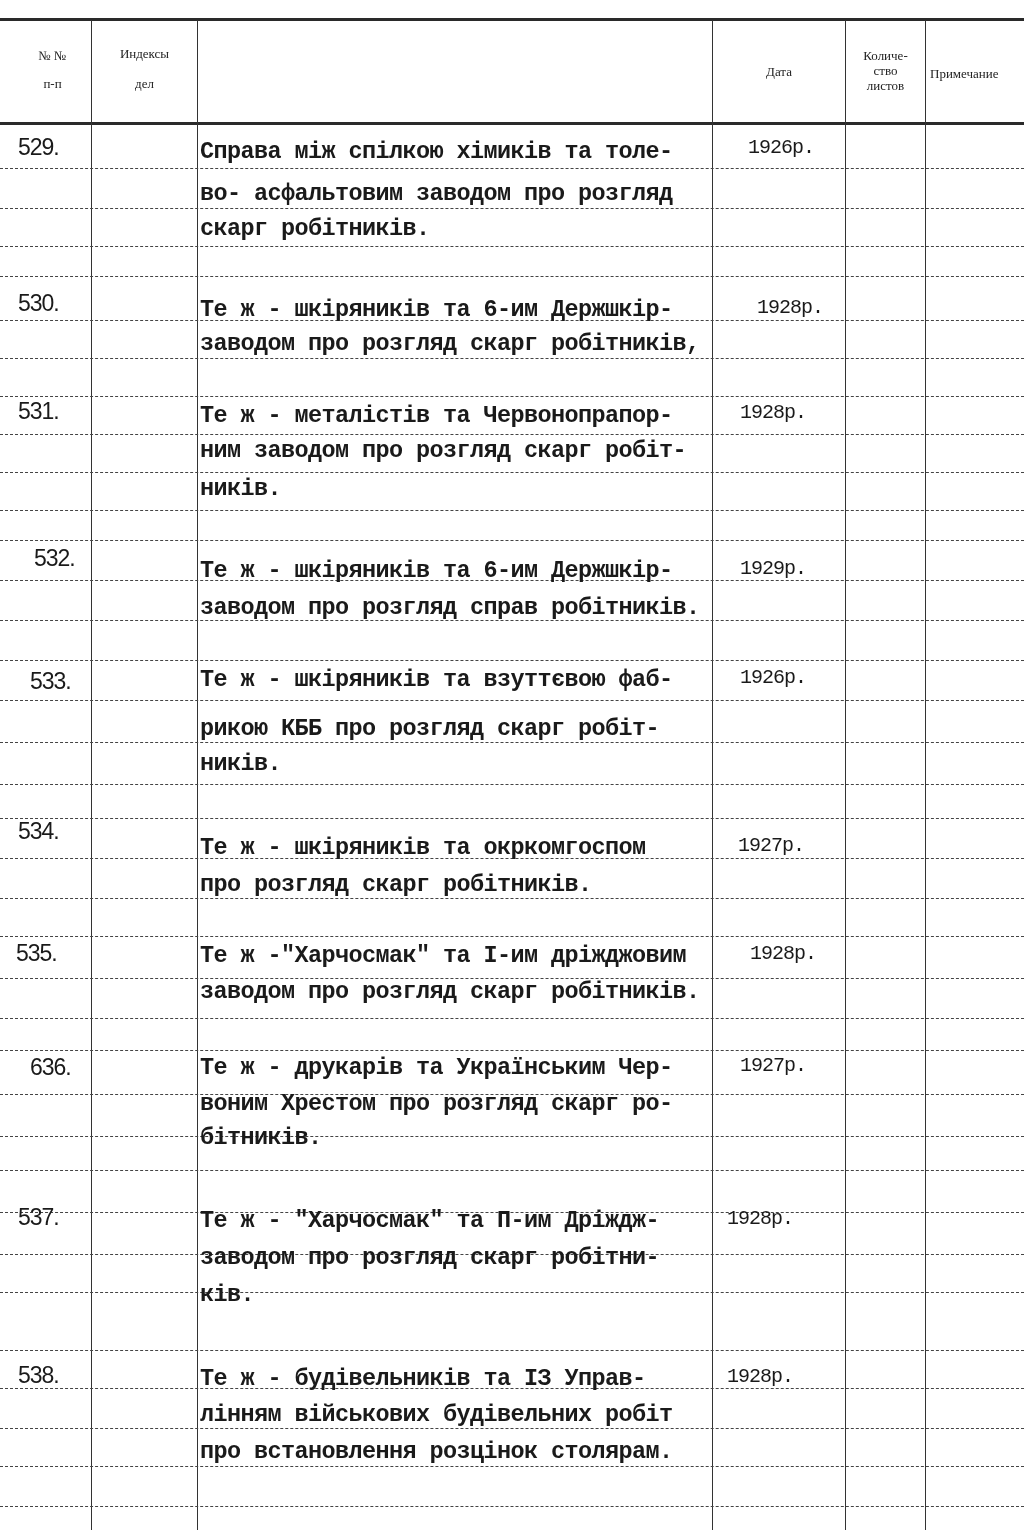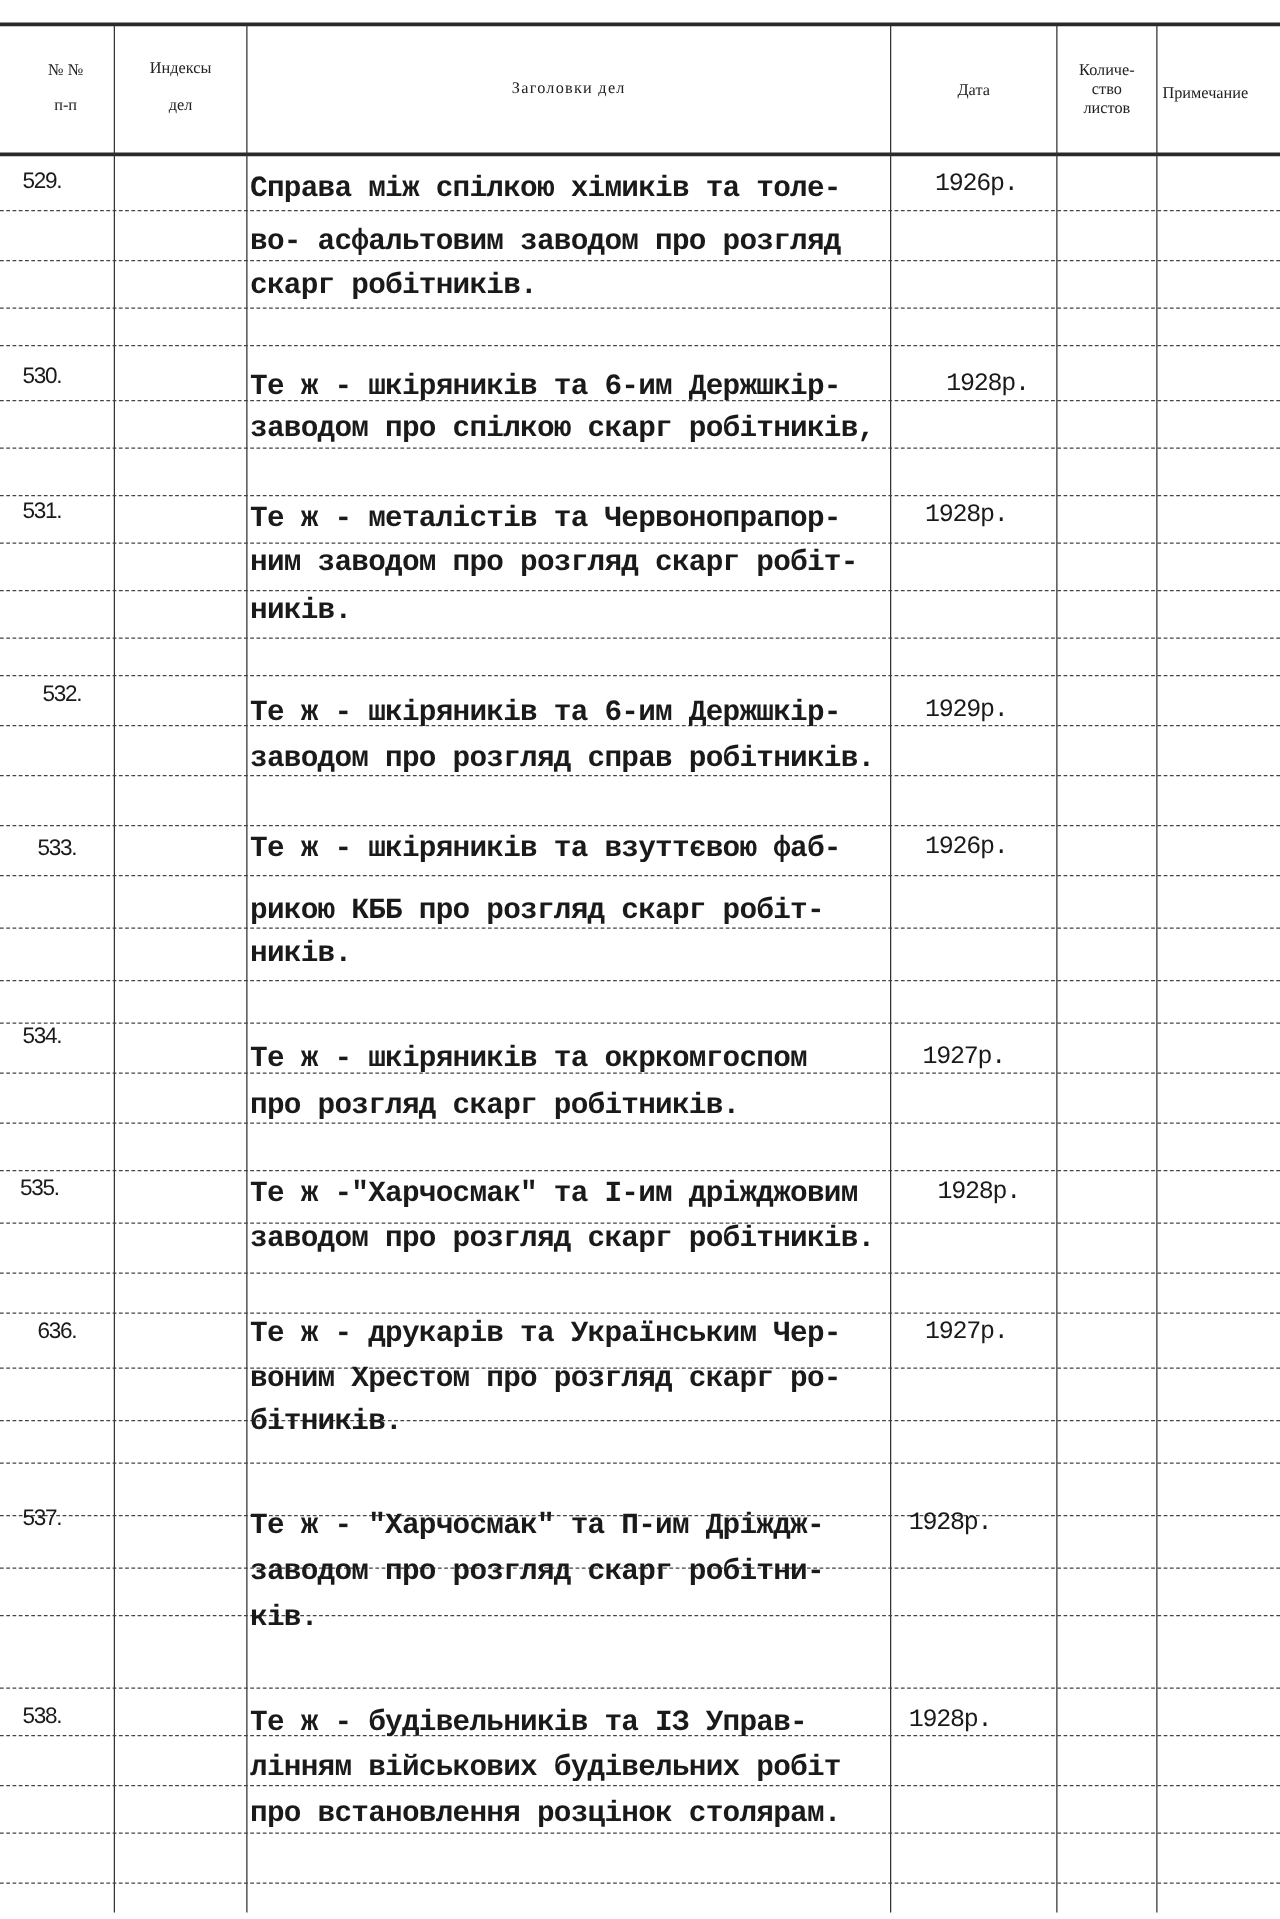--- a/index.html
+++ b/index.html
@@ -4,21 +4,21 @@
 <style>
   html, body { margin:0; padding:0; background:#ffffff; }
   body { width:1024px; height:1535px; position:relative; overflow:hidden;
          font-family:"Liberation Mono","DejaVu Sans Mono",monospace; color:#1a1a1a; }
   .page { position:absolute; left:0; top:0; width:1024px; height:1535px; }
   .rule-thick { position:absolute; left:0; width:1024px; height:3px; background:#2a2a2a; }
   .vline { position:absolute; top:20px; width:1px; background:#333; height:1510px; }
   .hdr { position:absolute; font-family:"Liberation Serif","DejaVu Serif",serif; font-size:13px;
          color:#222; text-align:center; line-height:16px; }
   .hline { position:absolute; height:0; border-top:1.5px dashed #444; }
-  .num { position:absolute; left:18px; font-size:18px; font-family:"Liberation Sans Narrow","Liberation Sans",sans-serif; letter-spacing:-1px; }
+  .num { position:absolute; left:18px; font-size:23px; font-family:"Liberation Sans Narrow","Liberation Sans",sans-serif; letter-spacing:-1px; }
   .title-line { position:absolute; left:200px; width:515px; font-size:23.5px; letter-spacing:-0.6px;
                 white-space:nowrap; transform-origin:left;font-weight:bold; }
   .date { position:absolute; left:740px; font-size:20px; letter-spacing:-1px; }
 </style>
 </head>
 <body>
 
 <div class="page">
 
   <div class="rule-thick" style="top:18px"></div>
@@ -31,21 +31,20 @@
   <div class="vline" style="left:925px"></div>
 
   <div class="hdr" style="left:15px;top:48px;width:75px">
     <div>№ №</div>
     <div style="margin-top:12px">п-п</div>
   </div>
   <div class="hdr" style="left:92px;top:46px;width:105px">
     <div>Индексы</div>
     <div style="margin-top:14px">дел</div>
   </div>
-  <div class="hdr" style="left:198px;top:62px;width:514px;letter-spacing:1px">Заголовки  дел</div>
   <div class="hdr" style="left:713px;top:64px;width:132px">Дата</div>
   <div class="hdr" style="left:846px;top:48px;width:79px;line-height:15px">
     <div>Количе-</div>
     <div>ство</div>
     <div>листов</div>
   </div>
   <div class="hdr" style="left:926px;top:66px;width:110px;text-align:left;padding-left:4px">Примечание</div>
 
   <div id="hlines">
       <div class="hline" style="top: 168px; left: 0px; width: 1024px;"></div>
@@ -91,21 +90,21 @@
       <div class="num" style="top:134px">529.</div>
       <div class="title-line" style="top:138px">Справа між спілкою хімиків та толе-</div>
       <div class="title-line" style="top:180px">во- асфальтовим заводом про розгляд</div>
       <div class="title-line" style="top:215px">скарг робітників.</div>
       <div class="date" style="top:136px;left:748px">1926р.</div>
     </div>
 
     <div>
       <div class="num" style="top:290px">530.</div>
       <div class="title-line" style="top:296px"> Те ж - шкіряників та 6-им Держшкір-</div>
-      <div class="title-line" style="top:330px">заводом про спілкою скарг робітників,</div>
+      <div class="title-line" style="top:330px">заводом про розгляд скарг робітників,</div>
       <div class="date" style="top:296px;left:757px">1928р.</div>
     </div>
 
     <div>
       <div class="num" style="top:398px">531.</div>
       <div class="title-line" style="top:402px">Те ж - металістів та Червонопрапор-</div>
       <div class="title-line" style="top:437px">ним заводом про розгляд скарг робіт-</div>
       <div class="title-line" style="top:475px">ників.</div>
       <div class="date" style="top:401px">1928р.</div>
     </div>

